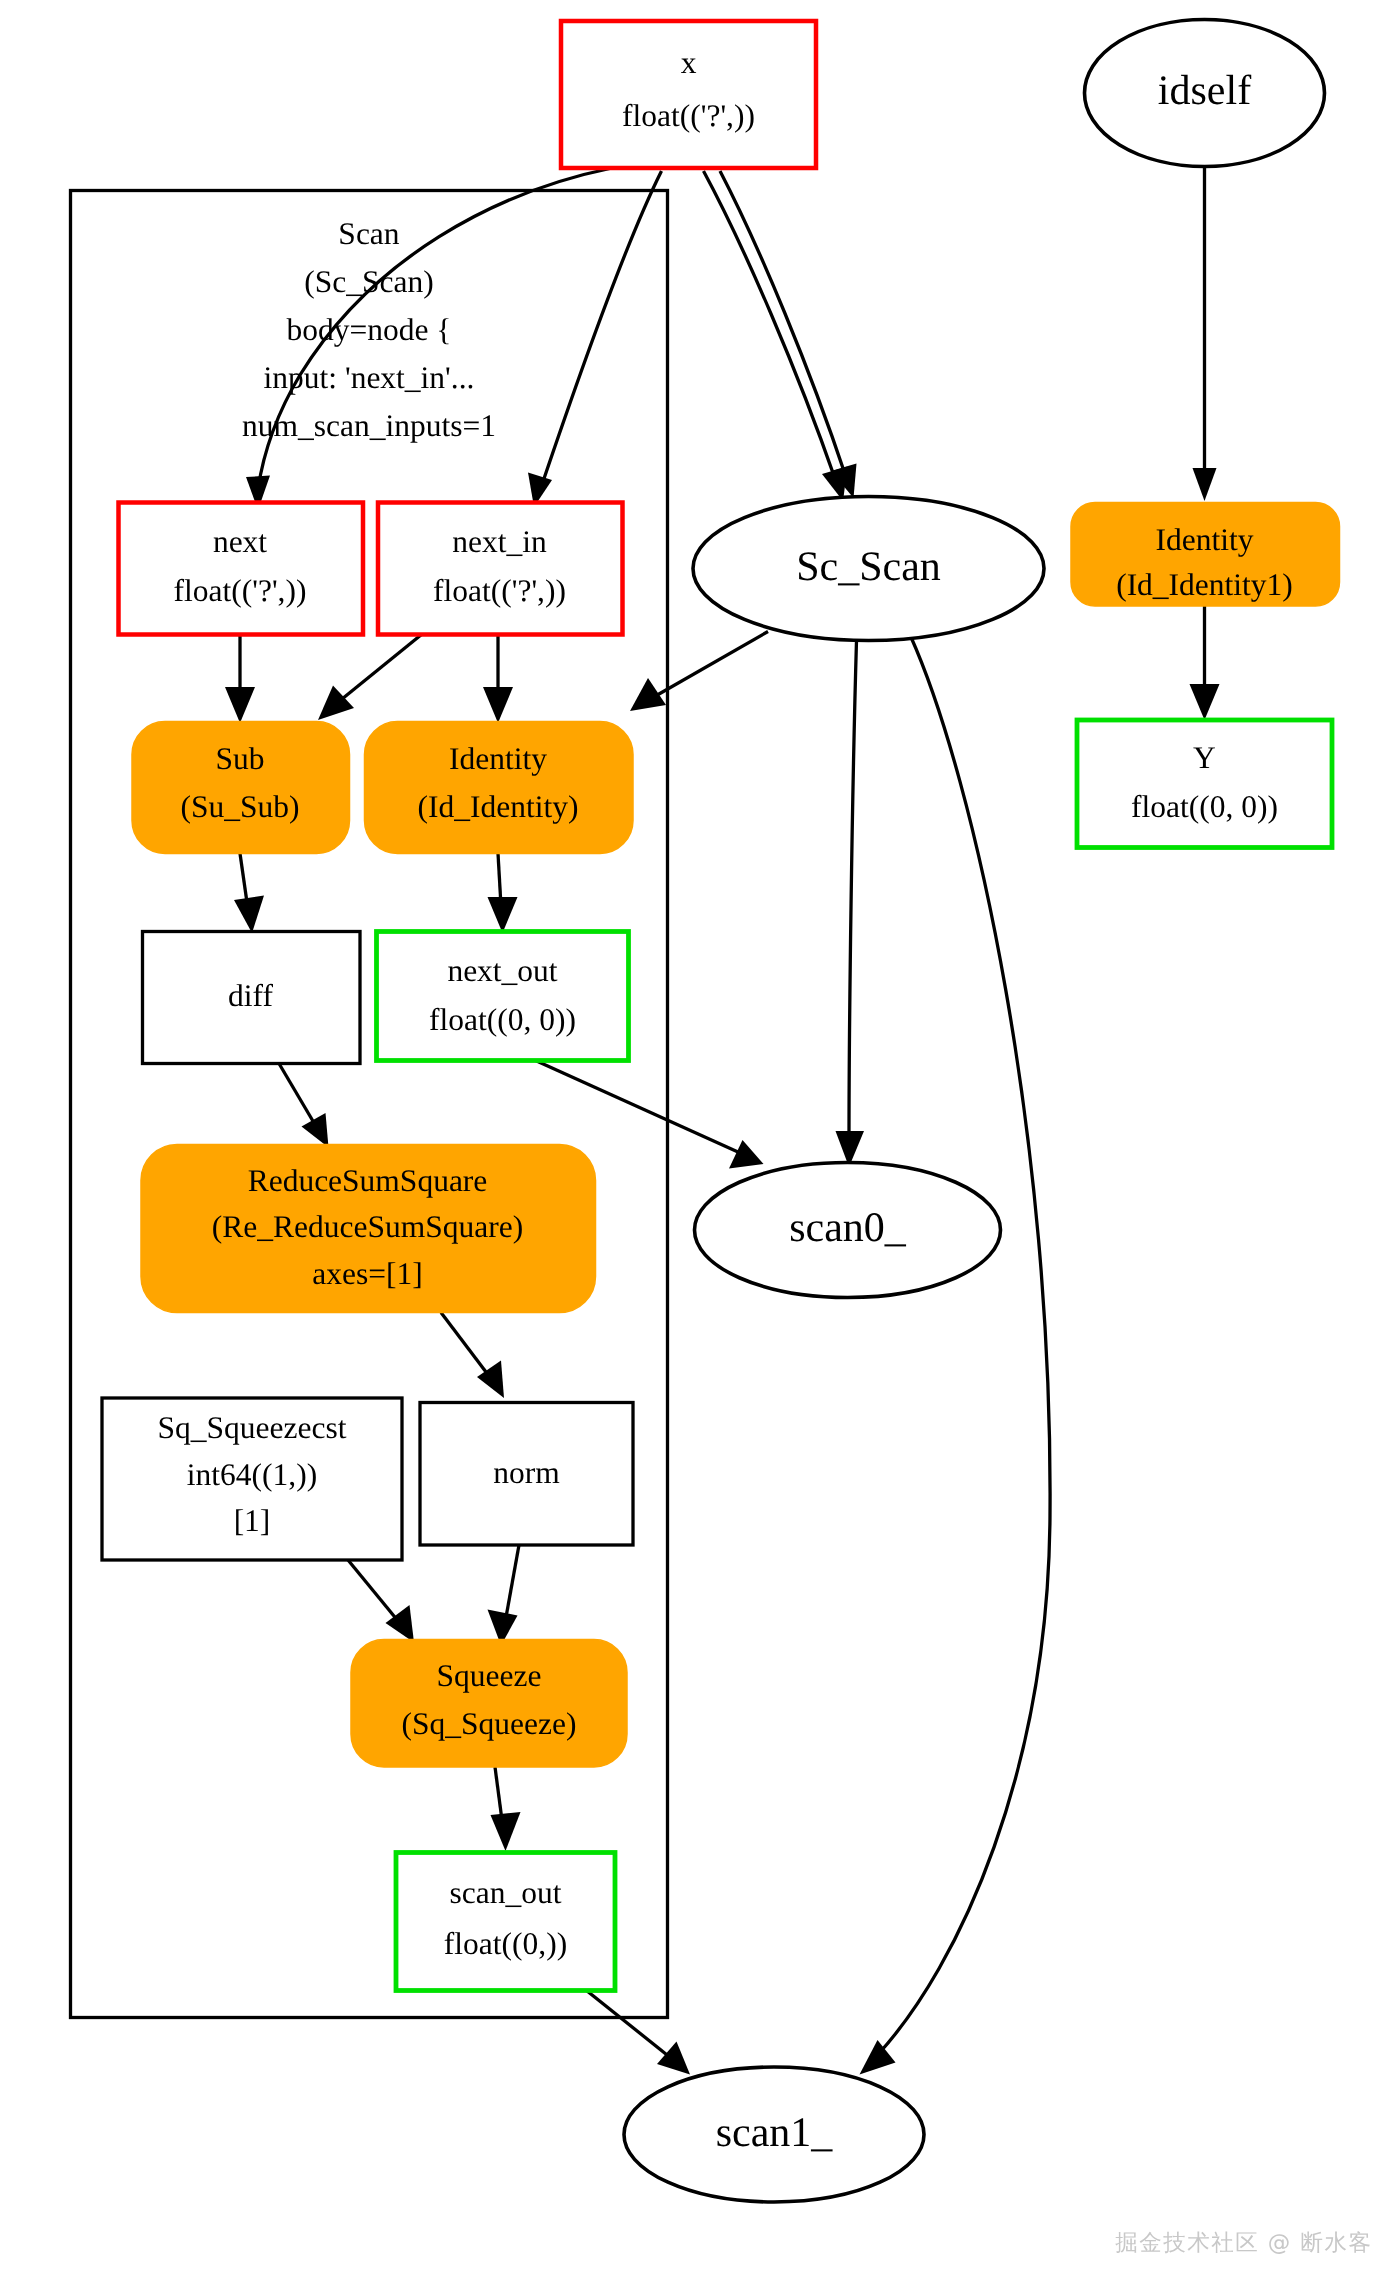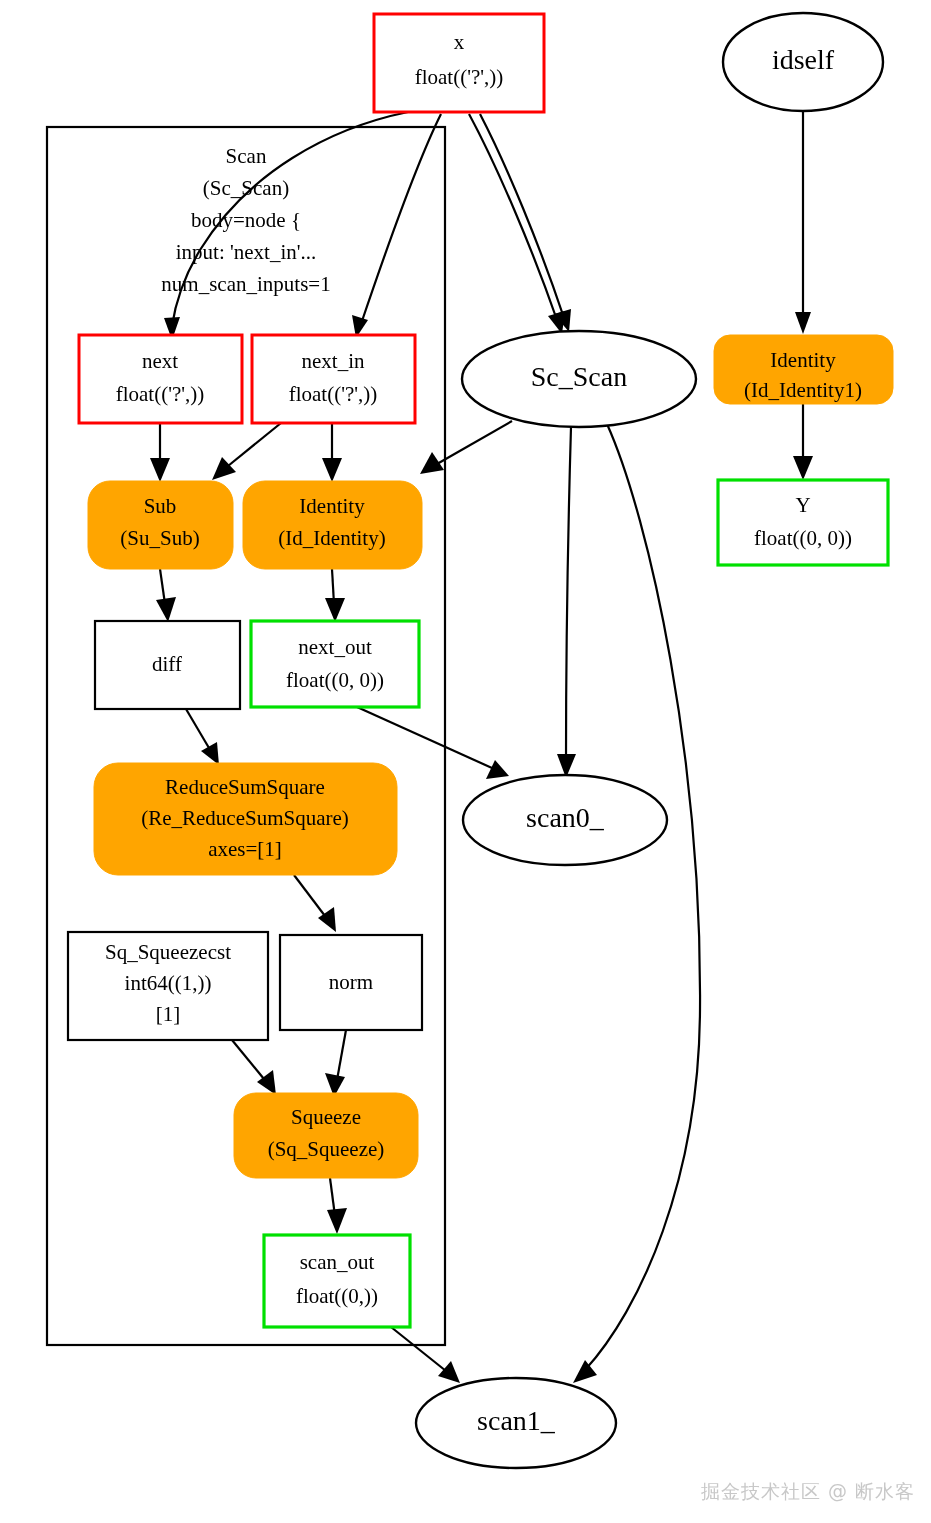--- a/index.html
+++ b/index.html
@@ -42,21 +42,21 @@
   .box-red { fill: #ffffff; stroke: #ff0000; stroke-width: 3; }
   .box-green { fill: #ffffff; stroke: #00e000; stroke-width: 3.2; }
   .box-orange { fill: #ffa500; stroke: #ffa500; stroke-width: 1; }
   .ellipse-node { fill: #ffffff; stroke: #000000; stroke-width: 2.4; }
   .cluster-box { fill: none; stroke: #000000; stroke-width: 2.2; }
   .watermark {
     position: absolute;
     right: 16px;
     bottom: 18px;
     font-family: "DejaVu Sans", sans-serif;
-    font-size: 19px;
+    font-size: 15px;
     color: #c8c8c8;
     letter-spacing: 1px;
     white-space: nowrap;
   }
 </style>
 </head>
 <body>
 
 <div id="graph-root">
 <svg id="graph-canvas" viewBox="0 0 931 1523">

